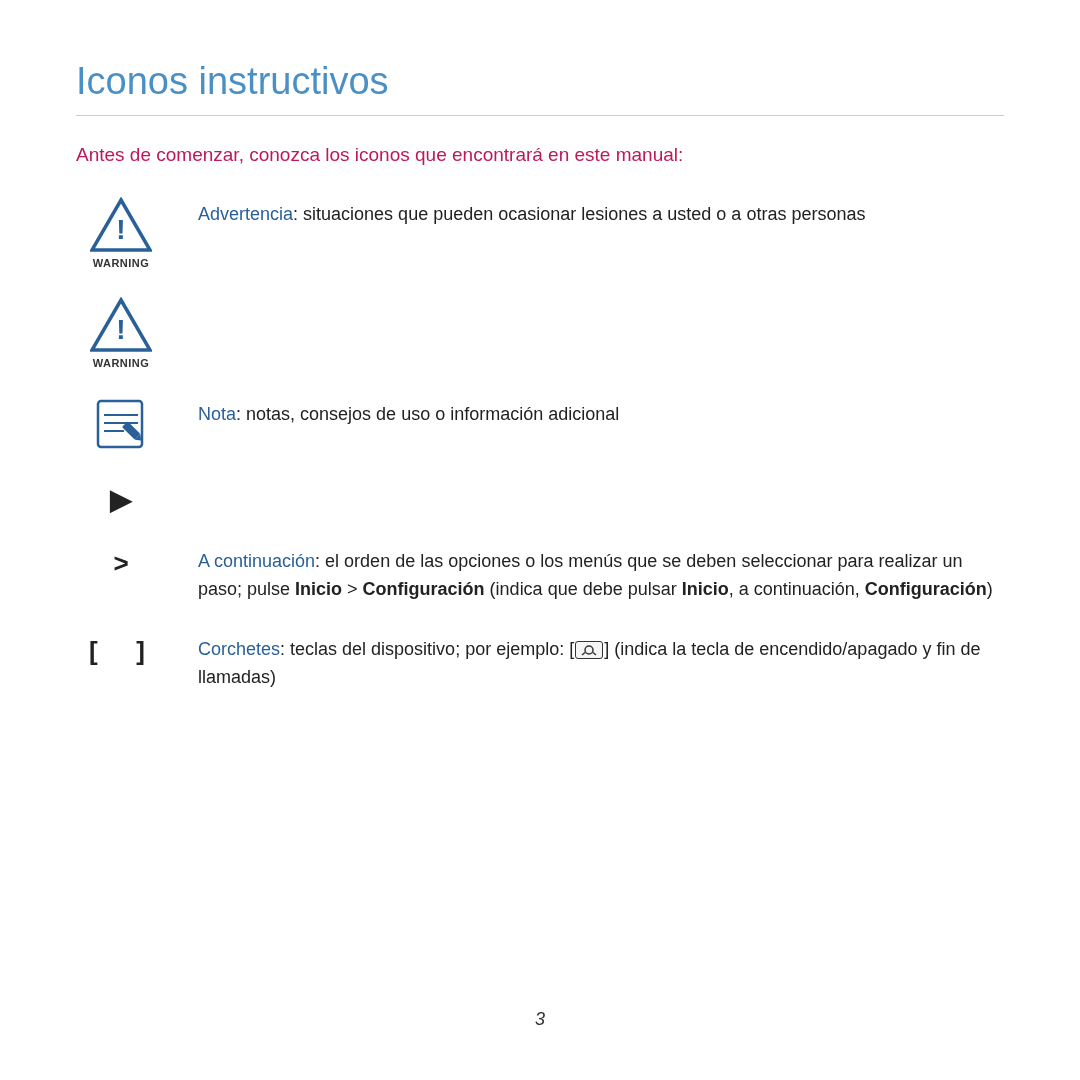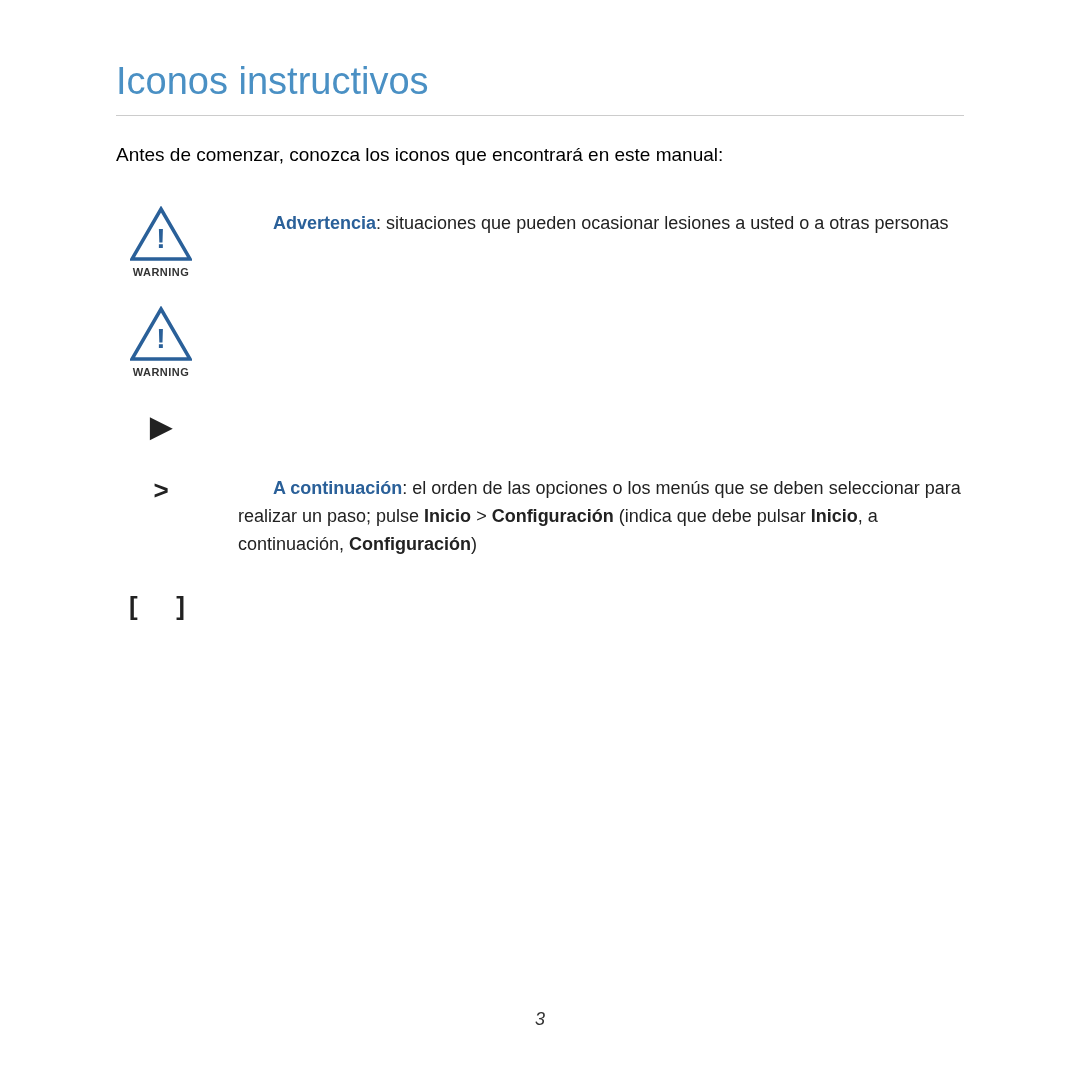--- a/index.html
+++ b/index.html
@@ -14,41 +14,41 @@
       background: #ffffff;
       font-family: Arial, sans-serif;
       font-size: 18px;
       color: #222222;
       overflow: hidden;
     }
 
     .page {
       width: 1080px;
       height: 1080px;
-      padding: 60px 116px;
+      padding: 60px 76px;
       position: relative;
     }
 
     .title {
       font-size: 38px;
       color: #4a90c4;
       font-weight: normal;
       margin-bottom: 12px;
     }
 
     .divider {
       border: none;
       border-top: 1px solid #cccccc;
       margin-bottom: 28px;
     }
 
     .intro {
       font-size: 19px;
-      color: #000000;
-      margin-bottom: 40px;
+      color: #be185d;
+      margin-bottom: 31px;
     }
 
     .icon-list {
       list-style: none;
       display: flex;
       flex-direction: column;
       gap: 28px;
     }
 
     .icon-item {
@@ -67,23 +67,22 @@
     }
 
     .icon-text-cell {
       flex: 1;
       font-size: 18px;
       line-height: 1.55;
       padding-top: 4px;
     }
 
     .icon-text-cell .bold-blue {
-      font-weight: bold;
+      font-weight: normal;
       color: #2a6099;
-      margin-left: 35px;
     }
 
     .icon-text-cell .bold-black {
       font-weight: bold;
       color: #222;
       margin-top: 28px;
     }
 
     
     .warning-icon {
@@ -187,39 +186,67 @@
     <li class="icon-item">
       <div class="icon-cell">
         <svg class="warning-icon" viewBox="0 0 62 56" xmlns="http://www.w3.org/2000/svg">
           <polygon points="31,3 60,53 2,53" fill="none" stroke="#2a6099" stroke-width="3.5"></polygon>
           <text x="31" y="42" text-anchor="middle" font-size="28" font-weight="bold" fill="#2a6099">!</text>
         </svg>
         <div class="icon-label">WARNING</div>
       </div>
     </li>
 
+    <li class="icon-item">
+      <div class="icon-cell">
+        <svg class="note-icon" viewBox="0 0 54 54" xmlns="http://www.w3.org/2000/svg">
+          <rect x="4" y="4" width="44" height="46" rx="3" ry="3" fill="none" stroke="#2a6099" stroke-width="2.5"></rect>
+
+          <line x1="10" y1="18" x2="44" y2="18" stroke="#2a6099" stroke-width="2"></line>
+          <line x1="10" y1="26" x2="44" y2="26" stroke="#2a6099" stroke-width="2"></line>
+          <line x1="10" y1="34" x2="30" y2="34" stroke="#2a6099" stroke-width="2"></line>
+
+          <g transform="translate(28,30) rotate(-45)">
+            <rect x="0" y="0" width="8" height="18" rx="1" fill="#2a6099"></rect>
+            <polygon points="0,18 8,18 4,23" fill="#2a6099"></polygon>
+          </g>
+        </svg>
+      </div>
+      <div class="icon-text-cell">
+        <span class="bold-blue">Nota</span><span>: notas, consejos de uso o información adicional</span>
+      </div>
+    </li>
 
     <li class="icon-item">
       <div class="icon-cell">
         <div class="arrow-icon">▶</div>
       </div>
     </li>
 
     <li class="icon-item">
       <div class="icon-cell">
         <div class="gt-icon">&gt;</div>
       </div>
       <div class="icon-text-cell">
         <span class="bold-blue">A continuación</span><span>: el orden de las opciones o los menús que se deben seleccionar para realizar un paso; pulse </span><span class="bold-black">Inicio</span><span> &gt; </span><span class="bold-black">Configuración</span><span> (indica que debe pulsar </span><span class="bold-black">Inicio</span><span>, a continuación, </span><span class="bold-black">Configuración</span><span>)</span>
       </div>
     </li>
 
     <li class="icon-item">
       <div class="icon-cell">
         <div class="bracket-icon">[&nbsp;&nbsp;]</div>
       </div>
+      <div class="icon-text-cell">
+        <span class="bold-blue">Corchetes</span><span>: teclas del dispositivo; por ejemplo: [<span class="phone-key">
+              <svg viewBox="0 0 18 14" xmlns="http://www.w3.org/2000/svg">
+                <circle cx="9" cy="7" r="4" fill="none" stroke="#333" stroke-width="1.5"></circle>
+                <line x1="2" y1="12" x2="5" y2="9.5" stroke="#333" stroke-width="1.5"></line>
+                <line x1="16" y1="12" x2="13" y2="9.5" stroke="#333" stroke-width="1.5"></line>
+              </svg>
+            </span>] (indica la tecla de encendido/apagado y fin de llamadas)</span>
+      </div>
     </li>
 
   </ul>
 
   <div class="page-number">3</div>
 
 </div>
 
 </body></html>

